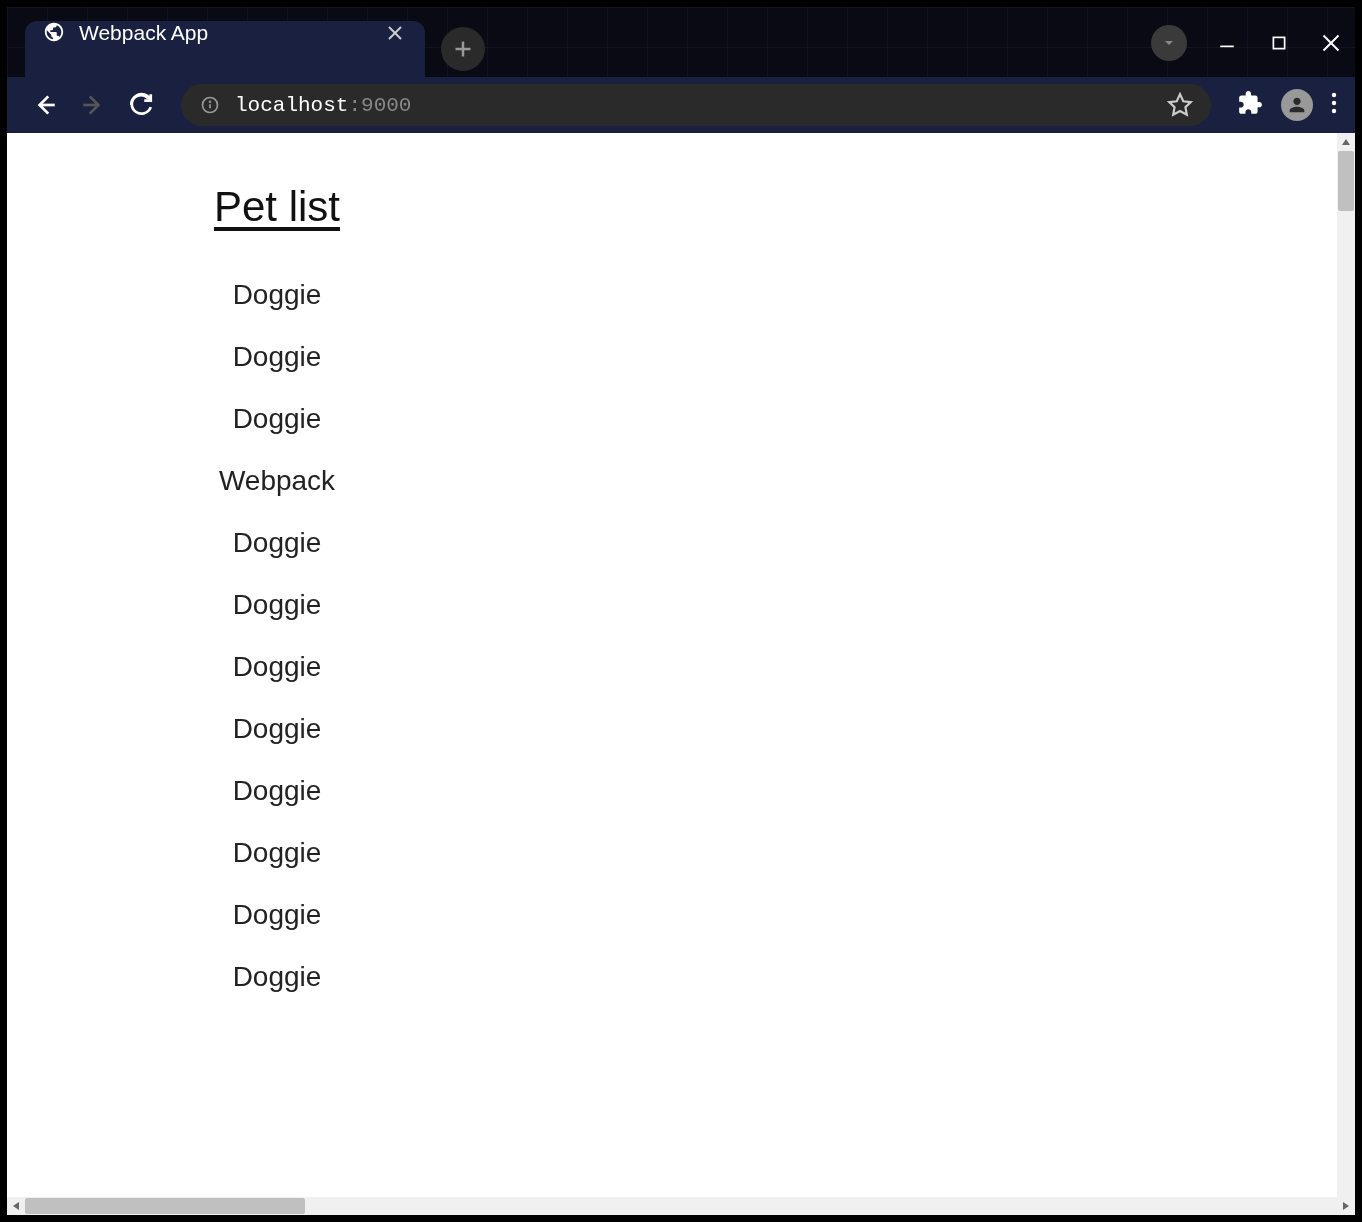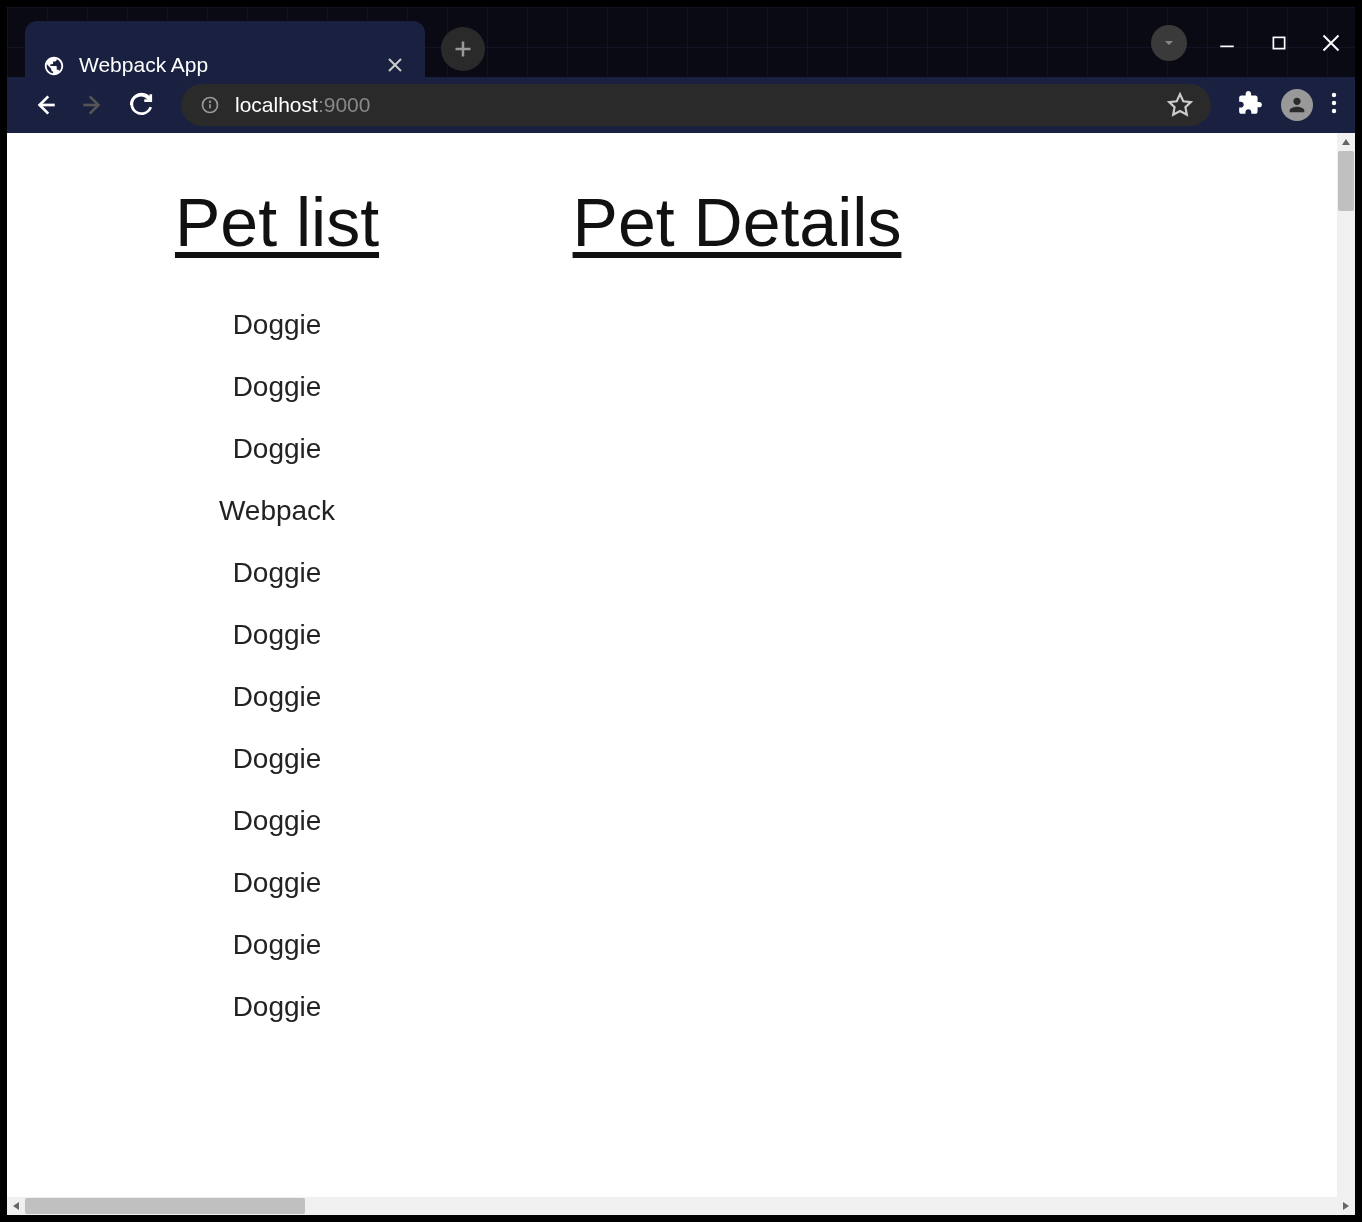--- a/index.html
+++ b/index.html
@@ -36,21 +36,21 @@
       align-items: flex-end;
       position: relative;
     }
     
     .tab {
       background: #1a2040;
       height: 56px;
       width: 400px;
       border-radius: 12px 12px 0 0;
       display: flex;
-      align-items: flex-end;
+      align-items: flex-start;
       padding: 0 18px;
       margin-left: 18px;
       position: relative;
     }
     
     .tab-favicon {
       width: 22px;
       height: 22px;
       margin-right: 14px;
       display: flex;
@@ -202,20 +202,21 @@
       height: 20px;
       stroke: #999;
       fill: none;
       stroke-width: 2;
     }
     
     .url {
       font-size: 21px;
       color: #fff;
       flex: 1;
+      font-family: Liberation Mono, monospace;
     }
     
     .url-dim {
       color: #888;
     }
     
     .star-btn {
       width: 26px;
       height: 26px;
       cursor: pointer;
@@ -284,21 +285,21 @@
       padding-left: 60px;
       gap: 40px;
     }
     
     .col {
       text-align: center;
       width: 420px;
     }
     
     .col h1 {
-      font-size: 68px;
+      font-size: 42px;
       font-weight: 500;
       text-decoration: underline;
       text-underline-offset: 6px;
       margin-bottom: 48px;
       color: #111;
     }
     
     .pet-item {
       font-size: 28px;
       margin-bottom: 30px;
@@ -507,23 +508,20 @@
               <div class="pet-item">Doggie</div>
               <div class="pet-item">Doggie</div>
               <div class="pet-item">Doggie</div>
               <div class="pet-item">Doggie</div>
               <div class="pet-item">Doggie</div>
               <div class="pet-item">Doggie</div>
               <div class="pet-item">Doggie</div>
               <div class="pet-item">Doggie</div>
             </div>
         </div>
-        <div class="col">
-          <h1>Pet Details</h1>
-        </div>
       </div>
     </div>
 
     <div class="v-scrollbar">
       <div class="v-scrollbar-arrow up">
         <svg viewBox="0 0 10 10">
             <path d="M5 2 L9 8 L1 8 Z"></path>
           </svg>
       </div>
       <div class="v-scrollbar-thumb"></div>

